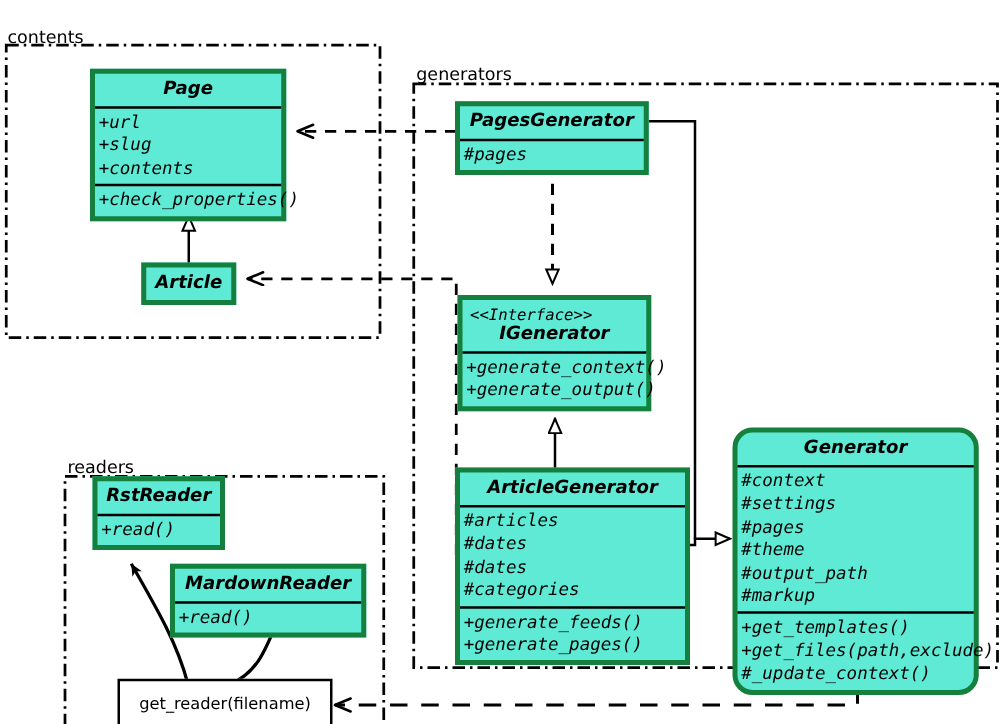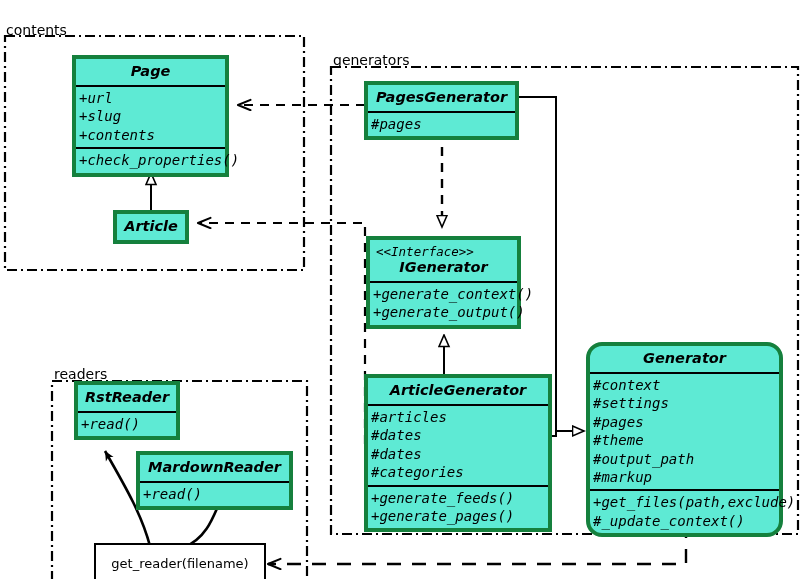--- a/index.html
+++ b/index.html
@@ -187,20 +187,21 @@
     <div class="uml-name">Generator</div>
     <div class="uml-compartment uml-sep">
       <div>#context</div>
       <div>#settings</div>
       <div>#pages</div>
       <div>#theme</div>
       <div>#output_path</div>
       <div>#markup</div>
     </div>
     <div class="uml-compartment uml-sep">
+      <div>+get_templates()</div>
       <div>+get_files(path,exclude)</div>
       <div>#_update_context()</div>
     </div>
   </div>
 
   <div class="uml-class" style="left:74px; top:360px; width:106px;">
     <div class="uml-name">RstReader</div>
     <div class="uml-compartment uml-sep">
       <div>+read()</div>
     </div>

